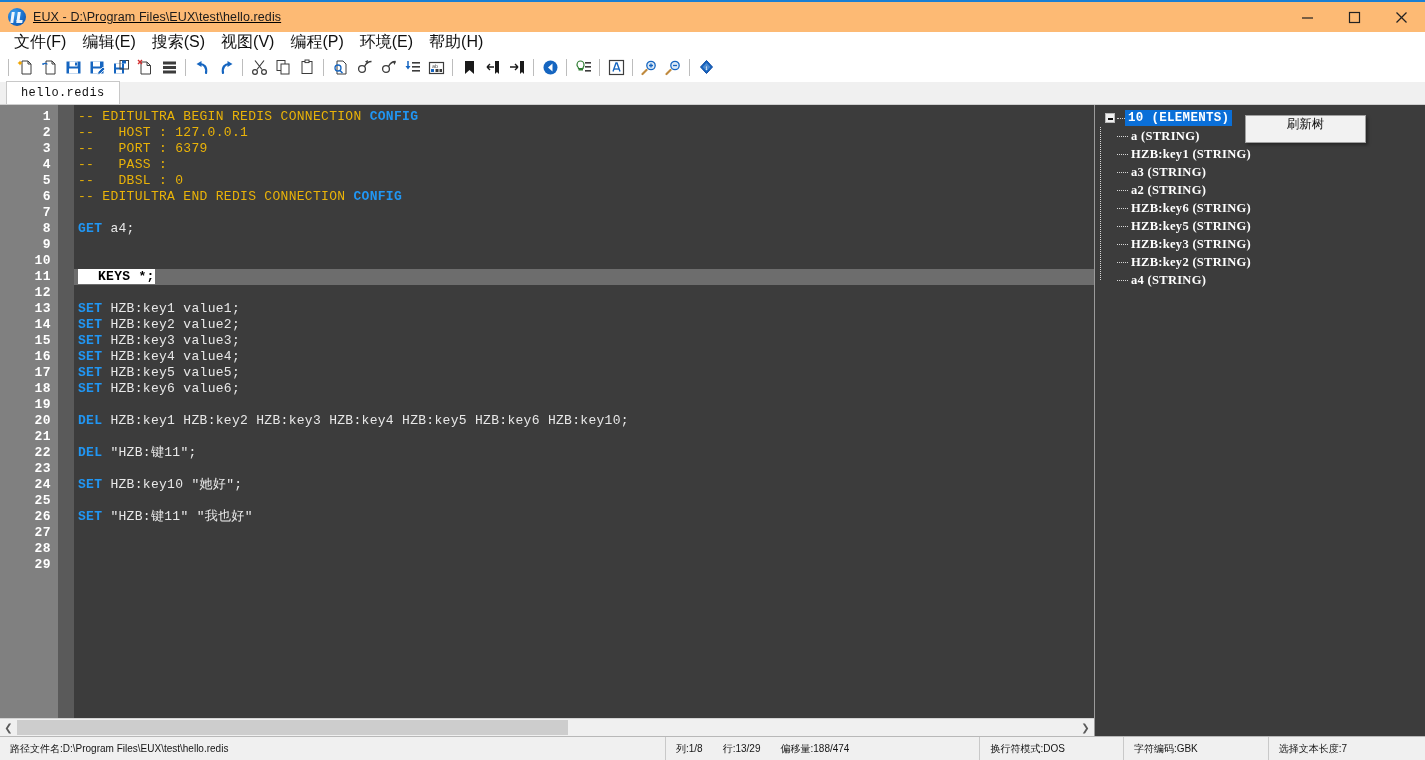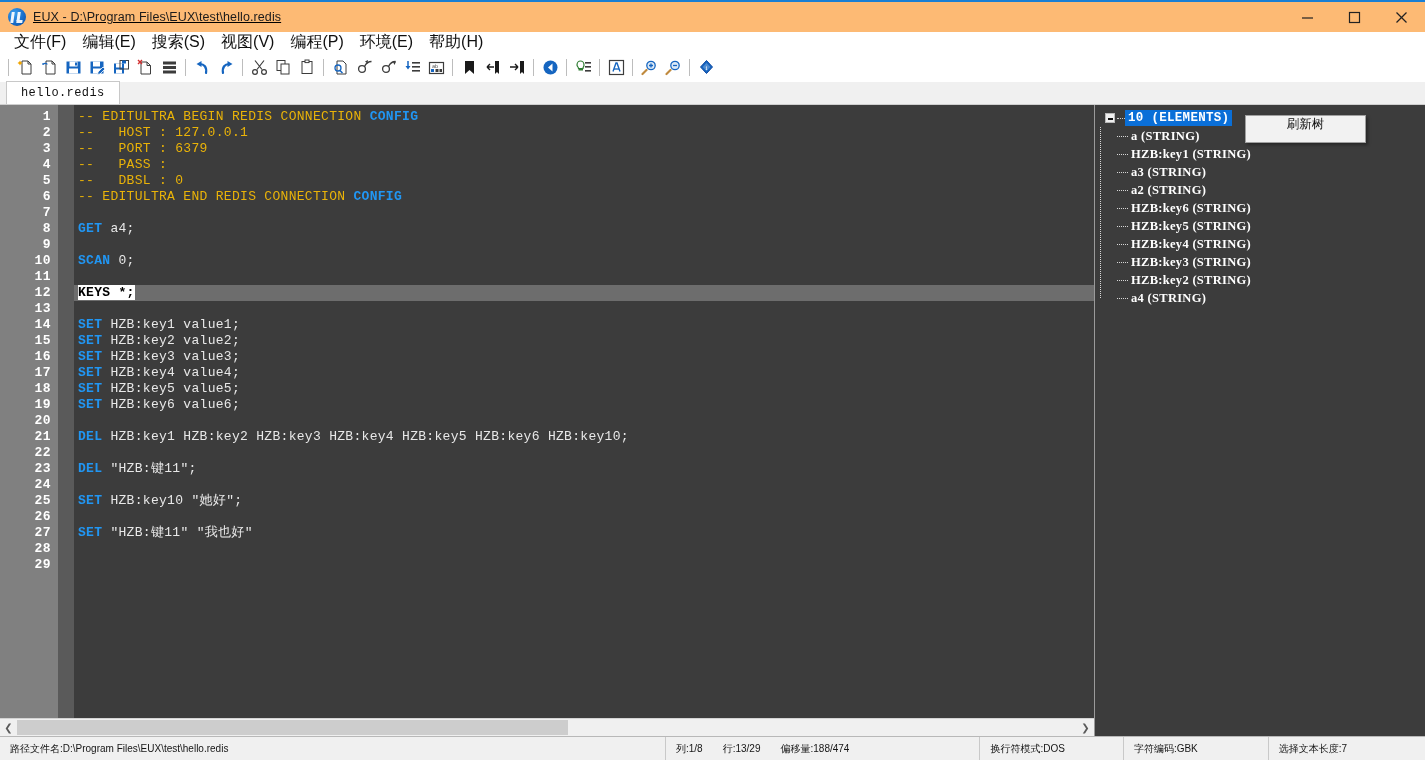--- a/index.html
+++ b/index.html
@@ -153,21 +153,21 @@
     position: relative;
   }
   .cline {
     height: 16px; line-height: 16px;
     white-space: pre;
     padding-left: 4px;
     letter-spacing: .3px;
   }
   .cline.current { background: #6d6d6d; }
   .kw { color: #2196f3; font-weight: bold; }
-  .sel { background: #ffffff; color: #000000; font-weight: bold; }
+  .sel { background: #ffffff; color: #000000; font-weight: bold; padding-left: 20px; }
   .cmt { color: #eab308; }
 
   
   .hscroll {
     height: 18px; flex: 0 0 18px;
     background: #f0f0f0;
     display: flex; align-items: center;
     border-top: 1px solid #d3d3d3;
   }
   .hs-arrow {
@@ -550,21 +550,20 @@
         <div class="code-area" id="code-area">
             <div class="cline"><span class="cmt">-- EDITULTRA BEGIN REDIS CONNECTION </span><span class="kw">CONFIG</span></div>
             <div class="cline"><span class="cmt">--   HOST : 127.0.0.1</span></div>
             <div class="cline"><span class="cmt">--   PORT : 6379</span></div>
             <div class="cline"><span class="cmt">--   PASS :</span></div>
             <div class="cline"><span class="cmt">--   DBSL : 0</span></div>
             <div class="cline"><span class="cmt">-- EDITULTRA END REDIS CONNECTION </span><span class="kw">CONFIG</span></div>
             <div class="cline">&nbsp;</div>
             <div class="cline"><span class="kw">GET</span><span> a4;</span></div>
             <div class="cline">&nbsp;</div>
-            <div class="cline"><span class="kw">SCAN</span><span> 0;</span></div>
             <div class="cline">&nbsp;</div>
             <div class="cline current"><span class="sel">KEYS *;</span></div>
             <div class="cline">&nbsp;</div>
             <div class="cline"><span class="kw">SET</span><span> HZB:key1 value1;</span></div>
             <div class="cline"><span class="kw">SET</span><span> HZB:key2 value2;</span></div>
             <div class="cline"><span class="kw">SET</span><span> HZB:key3 value3;</span></div>
             <div class="cline"><span class="kw">SET</span><span> HZB:key4 value4;</span></div>
             <div class="cline"><span class="kw">SET</span><span> HZB:key5 value5;</span></div>
             <div class="cline"><span class="kw">SET</span><span> HZB:key6 value6;</span></div>
             <div class="cline">&nbsp;</div>
@@ -613,24 +612,20 @@
           <div class="tree-node">
             <span class="elbow"></span>
             <span>HZB:key6 (STRING)</span>
           </div>
           <div class="tree-node">
             <span class="elbow"></span>
             <span>HZB:key5 (STRING)</span>
           </div>
           <div class="tree-node">
             <span class="elbow"></span>
-            <span>HZB:key4 (STRING)</span>
-          </div>
-          <div class="tree-node">
-            <span class="elbow"></span>
             <span>HZB:key3 (STRING)</span>
           </div>
           <div class="tree-node">
             <span class="elbow"></span>
             <span>HZB:key2 (STRING)</span>
           </div>
           <div class="tree-node">
             <span class="elbow"></span>
             <span>a4 (STRING)</span>
           </div>

